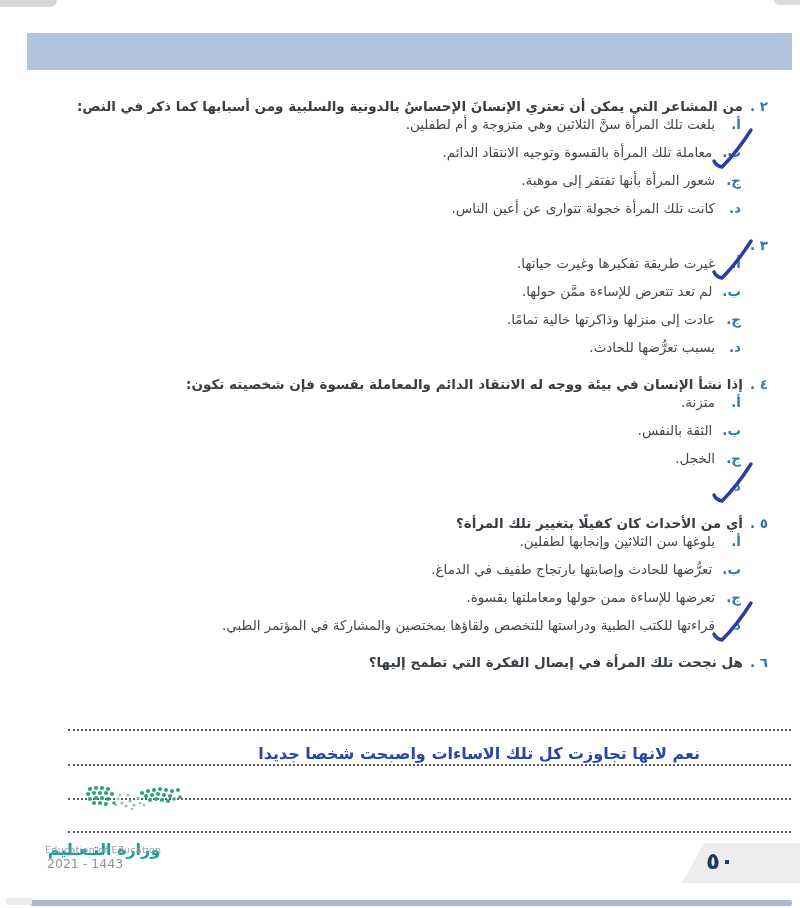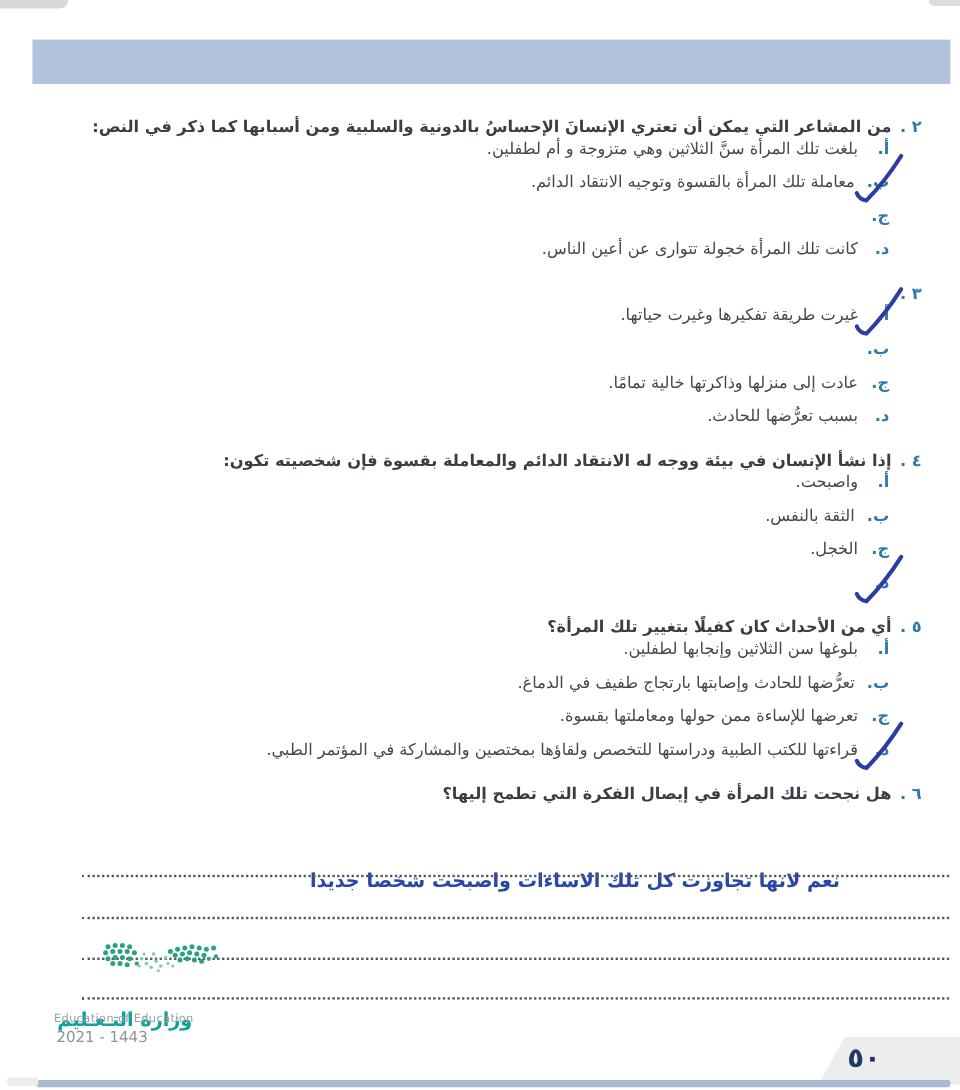--- a/index.html
+++ b/index.html
@@ -16,34 +16,34 @@
   .question{margin-bottom:18px;}
   .q-line{display:flex;align-items:baseline;gap:7px;height:20px;line-height:20px;
           font-weight:bold;font-size:13.5px;color:#383e44;white-space:nowrap;}
   .q-num{color:#2e79a9;font-weight:bold;flex:0 0 auto;}
   .opt{display:flex;align-items:baseline;gap:10px;height:17px;line-height:17px;
        margin-bottom:11px;padding-right:27px;font-size:13.5px;color:#43484d;white-space:nowrap;}
   .letter-wrap{position:relative;flex:0 0 auto;min-width:16px;color:#2e79a9;font-weight:bold;}
   .opt-text{color:#43484d;}
   .check{position:absolute;left:auto;right:-14px;top:-18px;width:46px;height:44px;pointer-events:none;}
   
-  .handwritten{position:absolute;top:724px;right:100px;direction:rtl;font-weight:bold;
+  .handwritten{position:absolute;top:744px;right:100px;direction:rtl;font-weight:bold;
                font-size:16px;color:#2947a9;white-space:nowrap;letter-spacing:0.2px;text-align:right;}
   
   .dotline{position:absolute;left:68px;width:723px;height:0;border-bottom:2px dotted #565b60;}
   .dl1{top:729px;}.dl2{top:764px;}.dl3{top:798px;}.dl4{top:831px;}
   
   .logo-dots{position:absolute;left:84px;top:781px;width:100px;height:38px;}
   .logo-title{position:absolute;left:44px;top:820px;width:120px;font-size:16px;font-weight:bold;
               color:#12a19a;direction:rtl;text-align:center;white-space:nowrap;margin-top:20px;}
   .logo-sub{position:absolute;left:45px;top:844px;font-size:9.5px;color:#9aa0a3;letter-spacing:0.3px;}
   .logo-year{position:absolute;left:47px;top:856px;font-size:12.5px;color:#8e9396;text-align:center;}
   
   .pagetab{position:absolute;right:0;top:843px;width:118px;height:40px;background:#ededed;
-           clip-path:polygon(22px 0,100% 0,100% 100%,0 100%);margin-top:21px;}
+           clip-path:polygon(22px 0,100% 0,100% 100%,0 100%);}
   .pagenum{position:absolute;left:24px;top:5px;font-size:23px;font-weight:bold;color:#1e3a5c;}
 </style>
 </head>
 <body>
 
 <div id="page">
 
   <div class="corner-tl"></div>
   <div class="corner-tr"></div>
   <div class="header-bar"></div>
@@ -59,56 +59,58 @@
           <span class="opt-text">بلغت تلك المرأة سنَّ الثلاثين وهي متزوجة و أم لطفلين.</span>
         </div>
         <div class="opt">
           <span class="letter-wrap"><span>ب.</span><svg class="check" viewBox="0 0 46 44">
               <path d="M5 35 q2 5 8 6 q15 -15 29 -37" fill="none" stroke="#2b3da0" stroke-width="3.4" stroke-linecap="round"></path>
             </svg></span>
           <span class="opt-text">معاملة تلك المرأة بالقسوة وتوجيه الانتقاد الدائم.</span>
         </div>
         <div class="opt">
           <span class="letter-wrap"><span>ج.</span></span>
+          <span class="opt-text">شعور المرأة بأنها تفتقر إلى موهبة.</span>
         </div>
         <div class="opt">
           <span class="letter-wrap"><span>د.</span></span>
           <span class="opt-text">كانت تلك المرأة خجولة تتوارى عن أعين الناس.</span>
         </div>
       </div>
       <div class="question">
         <div class="q-line">
           <span class="q-num">٣ .</span>
         </div>
         <div class="opt">
           <span class="letter-wrap"><span>أ.</span><svg class="check" viewBox="0 0 46 44">
               <path d="M5 35 q2 5 8 6 q15 -15 29 -37" fill="none" stroke="#2b3da0" stroke-width="3.4" stroke-linecap="round"></path>
             </svg></span>
           <span class="opt-text">غيرت طريقة تفكيرها وغيرت حياتها.</span>
         </div>
         <div class="opt">
           <span class="letter-wrap"><span>ب.</span></span>
+          <span class="opt-text">لم تعد تتعرض للإساءة ممَّن حولها.</span>
         </div>
         <div class="opt">
           <span class="letter-wrap"><span>ج.</span></span>
           <span class="opt-text">عادت إلى منزلها وذاكرتها خالية تمامًا.</span>
         </div>
         <div class="opt">
           <span class="letter-wrap"><span>د.</span></span>
           <span class="opt-text">بسبب تعرُّضها للحادث.</span>
         </div>
       </div>
       <div class="question">
         <div class="q-line">
           <span class="q-num">٤ .</span>
           <span class="q-text">إذا نشأ الإنسان في بيئة ووجه له الانتقاد الدائم والمعاملة بقسوة فإن شخصيته تكون:</span>
         </div>
         <div class="opt">
           <span class="letter-wrap"><span>أ.</span></span>
-          <span class="opt-text">واصبحت.</span>
+          <span class="opt-text">متزنة.</span>
         </div>
         <div class="opt">
           <span class="letter-wrap"><span>ب.</span></span>
           <span class="opt-text">الثقة بالنفس.</span>
         </div>
         <div class="opt">
           <span class="letter-wrap"><span>ج.</span></span>
           <span class="opt-text">الخجل.</span>
         </div>
         <div class="opt">

